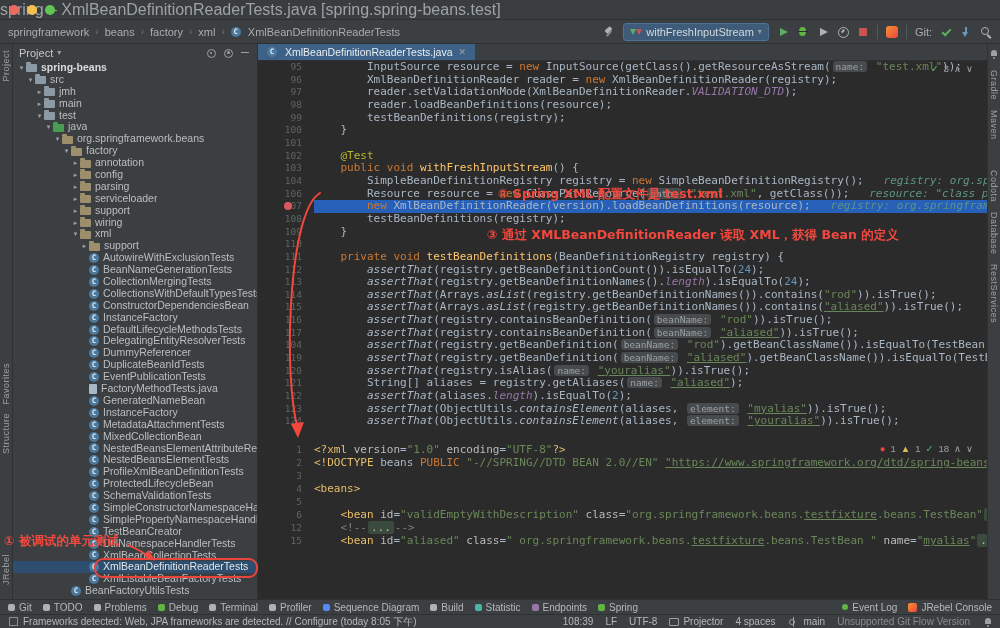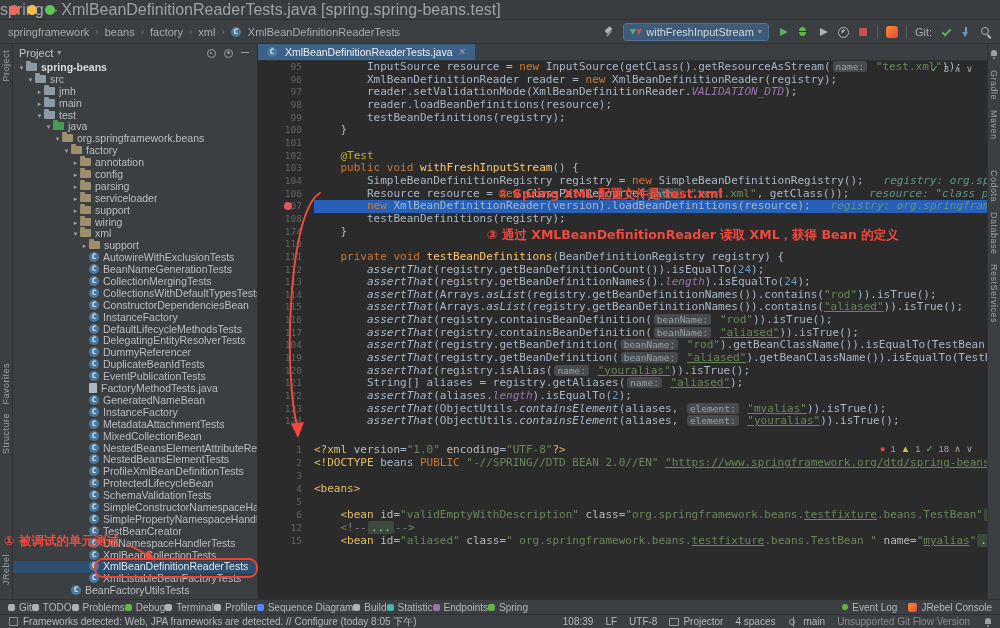--- a/index.html
+++ b/index.html
@@ -63,21 +63,21 @@
 .strip.right{border-left:1px solid #2E3133}
 .vtext{display:inline-block;writing-mode:vertical-rl;letter-spacing:.5px;white-space:nowrap}
 .strip.left .vtext{transform:rotate(180deg)}
 .mt4{margin-top:4px}.mt6{margin-top:6px}.mt8{margin-top:8px}.mt10{margin-top:10px}.mt30{margin-top:30px}.mb14{margin-bottom:14px}
 .flex1{flex:1}.h100{height:100px}
 
 .project-panel{width:245px;background:#3C3F41;border-right:1px solid #2E3133;display:flex;flex-direction:column;overflow:hidden;flex:none}
 .panel-header{height:17px;display:flex;align-items:center;gap:4px;padding:0 6px;font-size:11px;color:#C4C7C9;flex:none}
 .ph-icons{margin-left:auto;display:flex;gap:5px;align-items:center}
 .tree{flex:1;overflow:hidden;padding-top:1px}
-.trow{height:11.9px;line-height:11.9px;display:flex;align-items:flex-start;white-space:nowrap;font-size:10.5px;color:#BCBEC0}
+.trow{height:11.9px;line-height:11.9px;display:flex;align-items:center;white-space:nowrap;font-size:10.5px;color:#BCBEC0}
 .trow .arr{width:9px;flex:none;font-size:7px;color:#9DA0A3;text-align:center}
 .trow .lbl{overflow:hidden}
 .trow.bold .lbl{font-weight:bold;color:#D8DBDE}
 .trow.sel{background:#2D4E6E}
 .trow.sel .lbl{color:#E2E6E9}
 .t-ic{flex:none;margin-right:4px;position:relative;display:inline-block}
 .t-f{width:11px;height:8px;background:#8C9AA6;border-radius:1px;margin-top:1px}
 .t-f::before{content:'';position:absolute;top:-2px;left:0;width:5px;height:2px;background:inherit;border-radius:1px 1px 0 0}
 .t-f.g{background:#499C54}
 .t-f.p{background:#9D8F6B}
@@ -105,21 +105,21 @@
 .sg-fn{color:#FFC66D}
 .sg-it{color:#A9B7C6;font-style:italic}
 .sg-v{color:#5F9484;font-style:italic}
 .sg-h{background:#474B4D;color:#9AA0A4;border-radius:3px;padding:0 3px;margin:0 2px;font-size:9.5px}
 .sg-xt{color:#E8BF6A}.sg-xa{color:#BABABA}
 .sg-fo{background:#3A4B3D;color:#AEBFAE;border-radius:2px;padding:0 3px;margin:0 1px}
 .insp{position:absolute;top:2px;right:14px;display:flex;gap:5px;align-items:center;font-size:9.5px;color:#9DA0A3;z-index:5;font-family:"Liberation Sans",sans-serif}
 .insp .ok{color:#5FAD65}.insp .err{color:#E8463C}.insp .warn{color:#D6BF55}
 
 .toolwindow-bar{position:absolute;left:0;top:599px;width:100%;height:15px;background:#3C3F41;border-top:1px solid #2E3133;display:flex;align-items:center;padding:0 8px;font-size:10px;color:#B6B9BC}
-.tw-left{display:flex;align-items:flex-start}
+.tw-left{display:flex;gap:11px;align-items:flex-start}
 .tw-right{margin-left:auto;display:flex;gap:11px;align-items:center}
 .twb{display:flex;align-items:center;gap:4px;white-space:nowrap}
 .statusbar{position:absolute;left:0;top:614px;width:100%;height:14px;background:#3C3F41;border-top:1px solid #2E3133;display:flex;align-items:center;font-size:10px;color:#B6B9BC;padding:0 6px}
 .sb-left{margin-left:2px;white-space:nowrap;overflow:hidden}
 .sb-right{margin-left:auto;display:flex;gap:12px;align-items:center;white-space:nowrap}
 .sb-item{display:flex;gap:4px;align-items:center}
 .sb-item.dim{color:#8A8D8F}
 
 .overlay{position:absolute;inset:0;pointer-events:none;z-index:40}
 .note{position:absolute;color:#F2483D;font-size:12.5px;font-weight:bold;z-index:41;pointer-events:none;white-space:nowrap;font-family:"DejaVu Sans",sans-serif}
@@ -458,21 +458,21 @@
           <div class="cl"><span class="gut">98</span><span class="txt"><span class="sg-d">        reader.loadBeanDefinitions(resource);</span></span></div>
           <div class="cl"><span class="gut">99</span><span class="txt"><span class="sg-d">        testBeanDefinitions(registry);</span></span></div>
           <div class="cl"><span class="gut">100</span><span class="txt"><span class="sg-d">    }</span></span></div>
           <div class="cl"><span class="gut">101</span><span class="txt"></span></div>
           <div class="cl"><span class="gut">102</span><span class="txt"><span class="sg-an">    @Test</span></span></div>
           <div class="cl"><span class="gut">103</span><span class="txt"><span class="sg-k">    public void </span><span class="sg-fn">withFreshInputStream</span><span class="sg-d">() {</span></span></div>
           <div class="cl"><span class="gut">104</span><span class="txt"><span class="sg-d">        SimpleBeanDefinitionRegistry registry = </span><span class="sg-k">new</span><span class="sg-d"> SimpleBeanDefinitionRegistry();</span><span class="sg-v">   registry: org.springframework.beans.factory.support.Sim</span></span></div>
           <div class="cl"><span class="gut">106</span><span class="txt"><span class="sg-d">        Resource resource = </span><span class="sg-k">new</span><span class="sg-d"> ClassPathResource(</span><span class="sg-h">path:</span><span class="sg-d"> </span><span class="sg-s">"test.xml"</span><span class="sg-d">, getClass());</span><span class="sg-v">   resource: "class path resource [org/springframework/beans/f</span></span></div>
           <div class="cl cur"><span class="gut">107<span class="dot"></span></span><span class="txt"><span class="sg-k">        new</span><span class="sg-d"> XmlBeanDefinitionReader(version).loadBeanDefinitions(resource);</span><span class="sg-v">   registry: org.springframework.beans.factory.support.SimpleBean</span></span></div>
           <div class="cl"><span class="gut">108</span><span class="txt"><span class="sg-d">        testBeanDefinitions(registry);</span></span></div>
-          <div class="cl"><span class="gut">174</span><span class="txt"><span class="sg-d">    }</span></span></div>
+          <div class="cl"><span class="gut">109</span><span class="txt"><span class="sg-d">    }</span></span></div>
           <div class="cl"><span class="gut">110</span><span class="txt"></span></div>
           <div class="cl"><span class="gut">111</span><span class="txt"><span class="sg-k">    private void </span><span class="sg-fn">testBeanDefinitions</span><span class="sg-d">(BeanDefinitionRegistry registry) {</span></span></div>
           <div class="cl"><span class="gut">112</span><span class="txt"><span class="sg-it">        assertThat</span><span class="sg-d">(registry.getBeanDefinitionCount()).isEqualTo(</span><span class="sg-nm">24</span><span class="sg-d">);</span></span></div>
           <div class="cl"><span class="gut">113</span><span class="txt"><span class="sg-it">        assertThat</span><span class="sg-d">(registry.getBeanDefinitionNames().</span><span class="sg-cn">length</span><span class="sg-d">).isEqualTo(</span><span class="sg-nm">24</span><span class="sg-d">);</span></span></div>
           <div class="cl"><span class="gut">114</span><span class="txt"><span class="sg-it">        assertThat</span><span class="sg-d">(Arrays.</span><span class="sg-it">asList</span><span class="sg-d">(registry.getBeanDefinitionNames()).contains(</span><span class="sg-s">"rod"</span><span class="sg-d">)).isTrue();</span></span></div>
           <div class="cl"><span class="gut">115</span><span class="txt"><span class="sg-it">        assertThat</span><span class="sg-d">(Arrays.</span><span class="sg-it">asList</span><span class="sg-d">(registry.getBeanDefinitionNames()).contains(</span><span class="sg-su">"aliased"</span><span class="sg-d">)).isTrue();</span></span></div>
           <div class="cl"><span class="gut">116</span><span class="txt"><span class="sg-it">        assertThat</span><span class="sg-d">(registry.containsBeanDefinition(</span><span class="sg-h">beanName:</span><span class="sg-d"> </span><span class="sg-s">"rod"</span><span class="sg-d">)).isTrue();</span></span></div>
           <div class="cl"><span class="gut">117</span><span class="txt"><span class="sg-it">        assertThat</span><span class="sg-d">(registry.containsBeanDefinition(</span><span class="sg-h">beanName:</span><span class="sg-d"> </span><span class="sg-su">"aliased"</span><span class="sg-d">)).isTrue();</span></span></div>
           <div class="cl"><span class="gut">104</span><span class="txt"><span class="sg-it">        assertThat</span><span class="sg-d">(registry.getBeanDefinition(</span><span class="sg-h">beanName:</span><span class="sg-d"> </span><span class="sg-s">"rod"</span><span class="sg-d">).getBeanClassName()).isEqualTo(TestBean.</span></span></div>
           <div class="cl"><span class="gut">119</span><span class="txt"><span class="sg-it">        assertThat</span><span class="sg-d">(registry.getBeanDefinition(</span><span class="sg-h">beanName:</span><span class="sg-d"> </span><span class="sg-su">"aliased"</span><span class="sg-d">).getBeanClassName()).isEqualTo(TestBean.</span></span></div>

